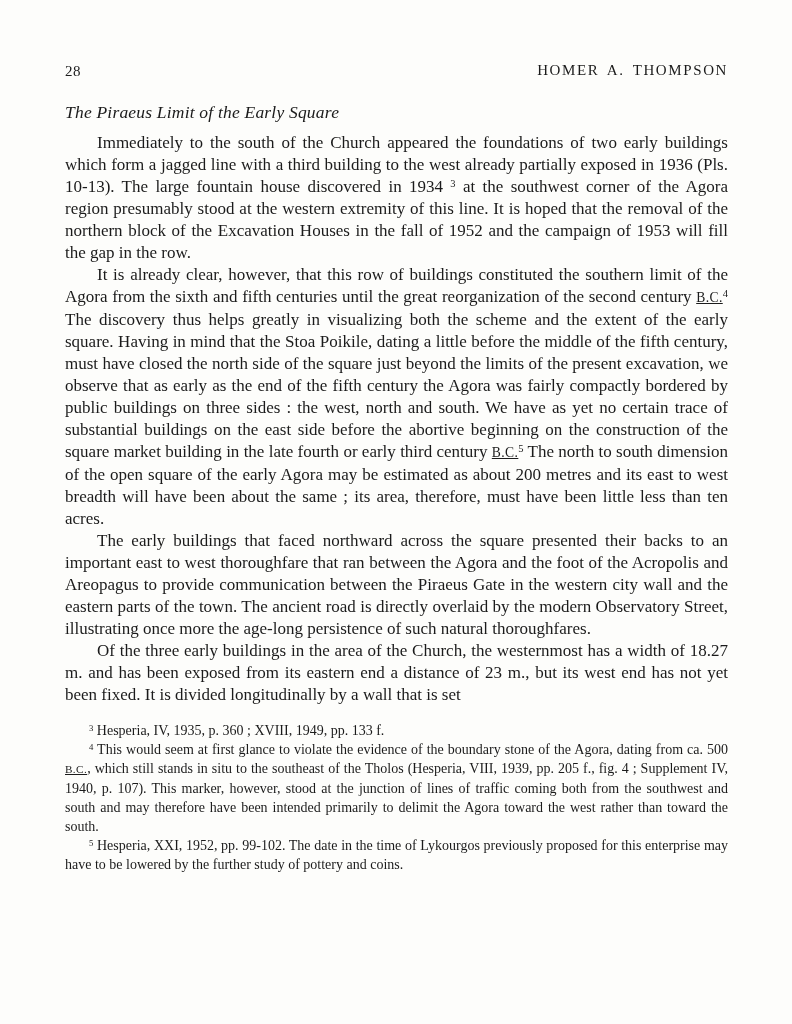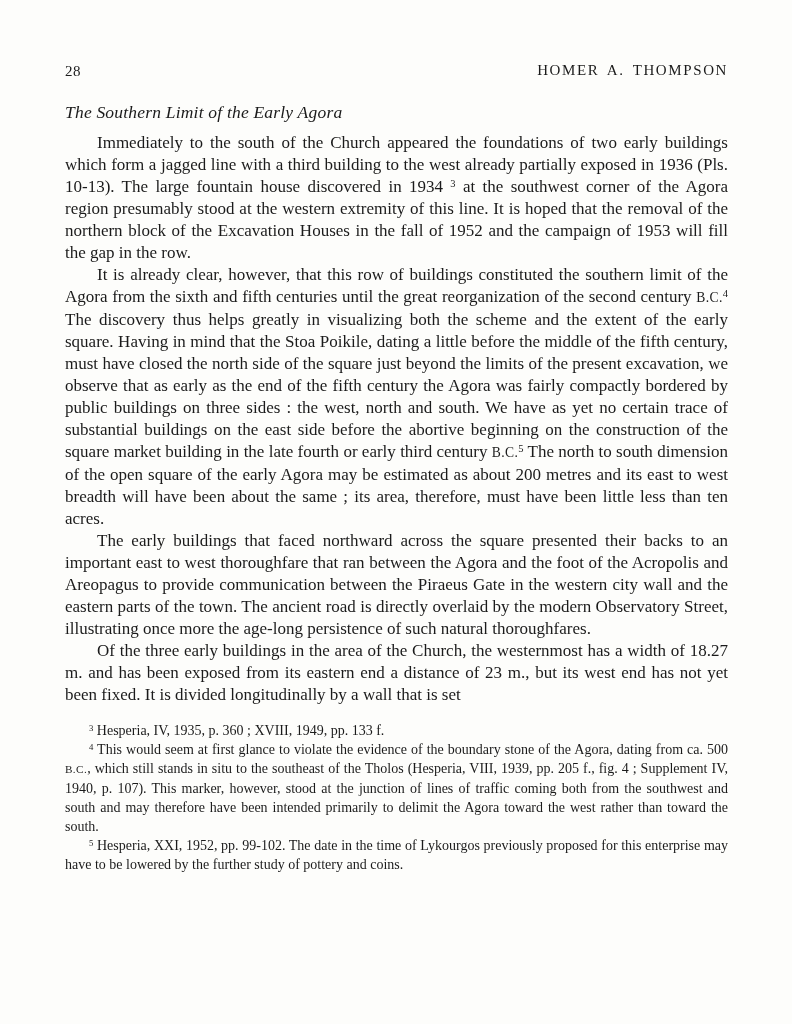--- a/index.html
+++ b/index.html
@@ -79,36 +79,37 @@
   sup {
     font-size: 0.62em;
     line-height: 0;
     vertical-align: 0.5em;
   }
   .it {
   }
   .sc {
     font-size: 0.8em;
     letter-spacing: 0.4px;
+    text-decoration: underline;
   }
 </style>
 </head>
 <body>
 
 <div class="page">
   <div class="content">
 
     <header class="running-header">
       <span class="page-number">28</span>
       <span class="running-head">HOMER A. THOMPSON</span>
     </header>
 
     <main class="article-body">
 
-      <h2 class="section-heading">The Southern Limit of the Early Agora</h2>
+      <h2 class="section-heading">The Piraeus Limit of the Early Square</h2>
 
       <p class="para"><span>Immediately to the south of the Church appeared the foundations of two early buildings which form a jagged line with a third building to the west already partially exposed in 1936 (Pls. 10-13). The large fountain house discovered in 1934&nbsp;</span><sup>3</sup><span> at the southwest corner of the Agora region presumably stood at the western extremity of this line. It is hoped that the removal of the northern block of the Excavation Houses in the fall of 1952 and the campaign of 1953 will fill the gap in the row.</span></p>
 
       <p class="para"><span>It is already clear, however, that this row of buildings constituted the southern limit of the Agora from the sixth and fifth centuries until the great reorganization of the second century </span><span class="sc">B.C.</span><sup>4</sup><span> The discovery thus helps greatly in visualizing both the scheme and the extent of the early square. Having in mind that the Stoa Poikile, dating a little before the middle of the fifth century, must have closed the north side of the square just beyond the limits of the present excavation, we observe that as early as the end of the fifth century the Agora was fairly compactly bordered by public buildings on three sides&nbsp;: the west, north and south. We have as yet no certain trace of substantial buildings on the east side before the abortive beginning on the construction of the square market building in the late fourth or early third century </span><span class="sc">B.C.</span><sup>5</sup><span> The north to south dimension of the open square of the early Agora may be estimated as about 200 metres and its east to west breadth will have been about the same&nbsp;; its area, therefore, must have been little less than ten acres.</span></p>
 
       <p class="para"><span>The early buildings that faced northward across the square presented their backs to an important east to west thoroughfare that ran between the Agora and the foot of the Acropolis and Areopagus to provide communication between the Piraeus Gate in the western city wall and the eastern parts of the town. The ancient road is directly overlaid by the modern Observatory Street, illustrating once more the age-long persistence of such natural thoroughfares.</span></p>
 
       <p class="para"><span>Of the three early buildings in the area of the Church, the westernmost has a width of 18.27 m. and has been exposed from its eastern end a distance of 23 m., but its west end has not yet been fixed. It is divided longitudinally by a wall that is set</span></p>
     </main>
 

